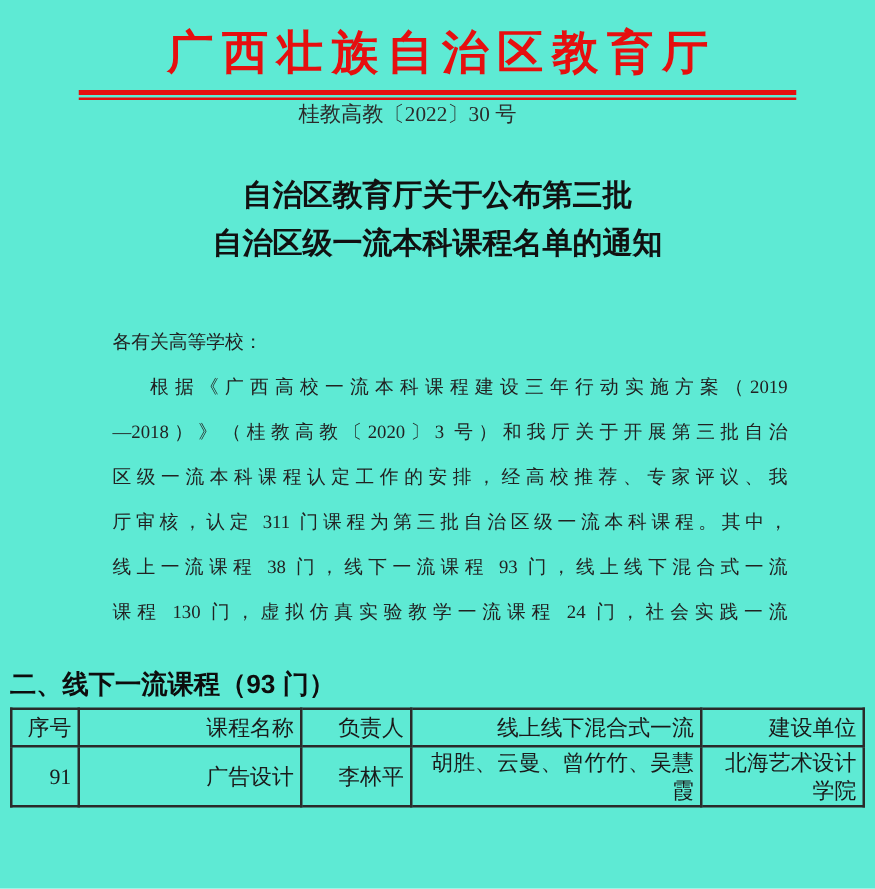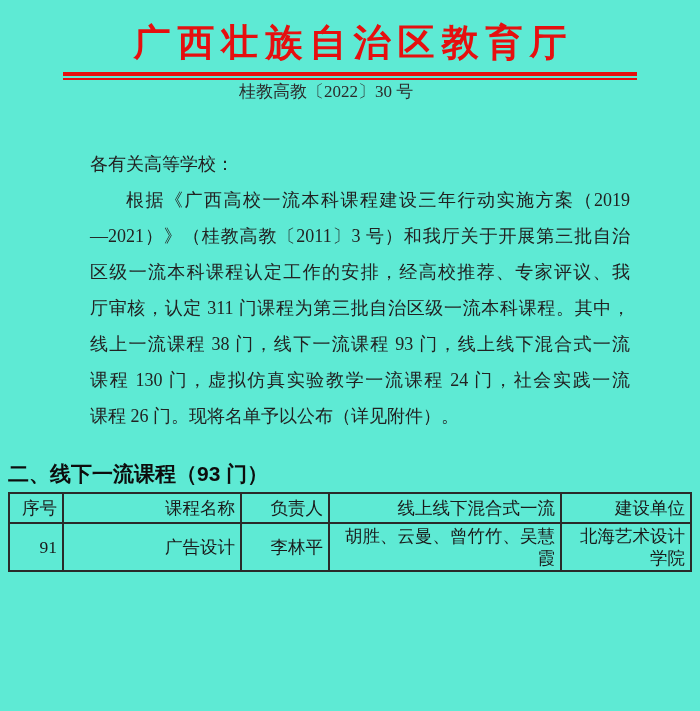--- a/index.html
+++ b/index.html
@@ -43,21 +43,21 @@
     text-align: center;
     font-weight: bold;
     font-size: 24px;
     line-height: 38px;
     color: #111;
   }
   
   .body-block {
     margin: 42px 70px 0 90px;
     width: 540px;
-    font-size: 18px;
+    font-size: 15px;
     line-height: 36px;
     color: #222;
   }
   .bline { text-align: justify; text-align-last: justify; }
   .bline-first { text-indent: 2em; }
   .bline-last { text-align: left; text-align-last: left; }
   
   .section-heading {
     margin: 26px 0 0 8px;
     font-family: "Liberation Sans", "DejaVu Sans", sans-serif;
@@ -100,30 +100,33 @@
 
   <div class="agency">广西壮族自治区教育厅</div>
 
   <div class="red-rule">
     <div class="thick"></div>
     <div class="thin"></div>
   </div>
 
   <div class="doc-number">桂教高教〔2022〕30 号</div>
 
+  <div class="doc-title">
+    <div>自治区教育厅关于公布第三批</div>
+    <div>自治区级一流本科课程名单的通知</div>
+  </div>
 
   <div class="body-block">
     <div>各有关高等学校：</div>
     <div class="bline bline-first">根据《广西高校一流本科课程建设三年行动实施方案（2019</div>
-    <div class="bline">—2021）》（桂教高教〔2011〕3 号）和我厅关于开展第三批自治</div>
+    <div class="bline">—2018）》（桂教高教〔2020〕3 号）和我厅关于开展第三批自治</div>
     <div class="bline">区级一流本科课程认定工作的安排，经高校推荐、专家评议、我</div>
     <div class="bline">厅审核，认定 311 门课程为第三批自治区级一流本科课程。其中，</div>
     <div class="bline">线上一流课程 38 门，线下一流课程 93 门，线上线下混合式一流</div>
     <div class="bline">课程 130 门，虚拟仿真实验教学一流课程 24 门，社会实践一流</div>
-    <div class="bline bline-last">课程 26 门。现将名单予以公布（详见附件）。</div>
   </div>
 
   <div class="section-heading">二、线下一流课程（93 门）</div>
 
   <table class="courses">
     <colgroup>
       <col class="c-seq">
       <col class="c-course">
       <col class="c-leader">
       <col class="c-team">

